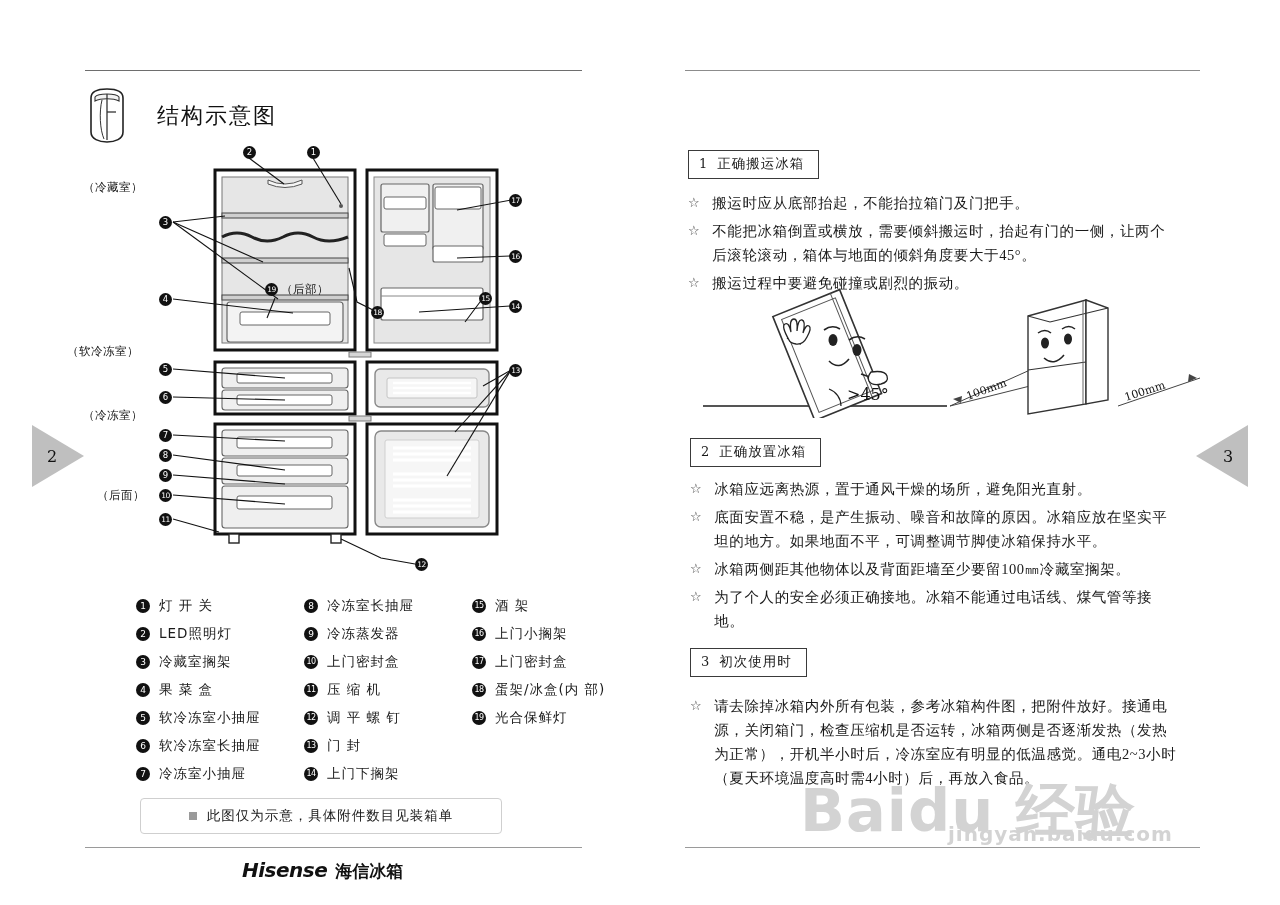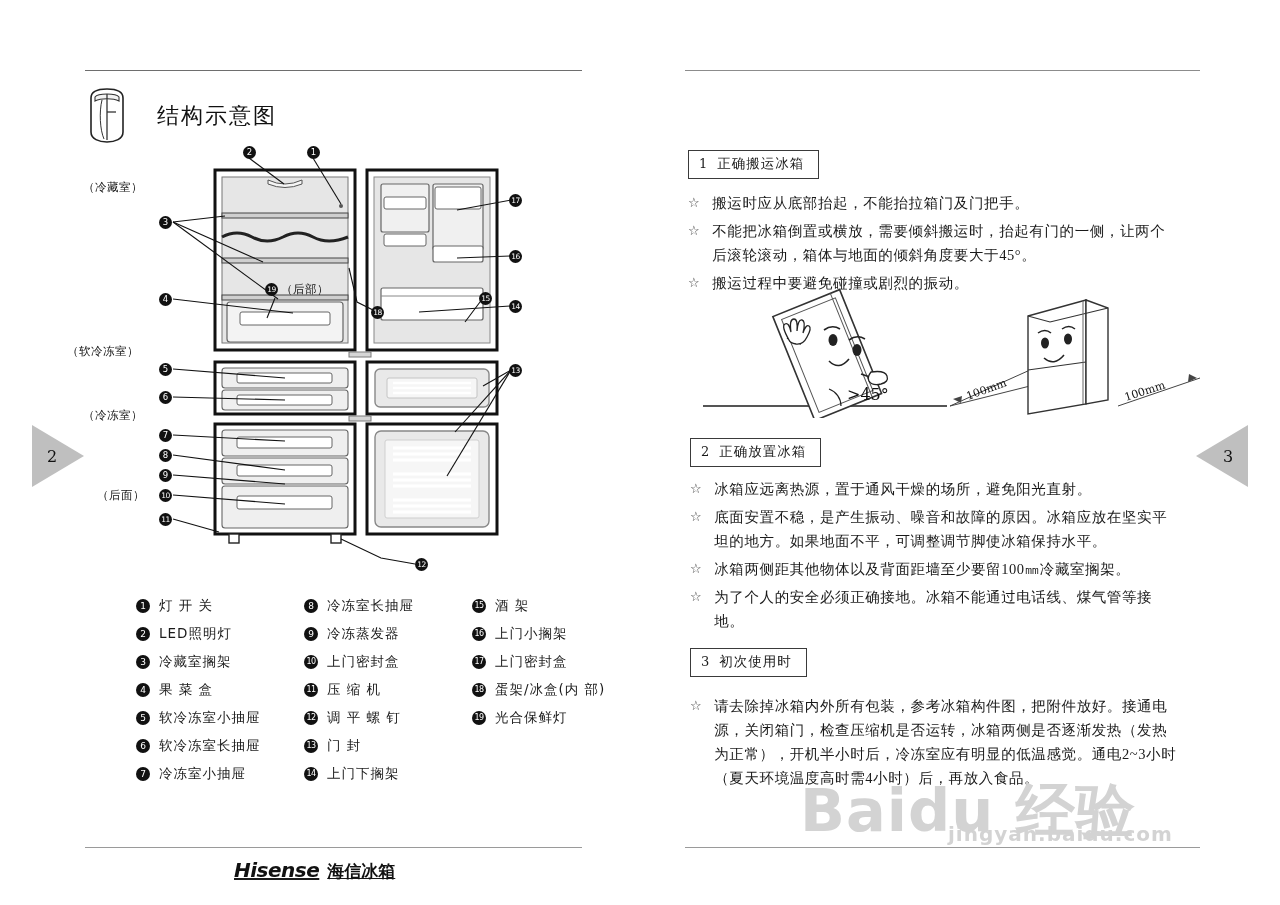--- a/index.html
+++ b/index.html
@@ -154,21 +154,21 @@
     font-size: 20px;
     letter-spacing: 1px;
   }
 
   
   .footer-logo {
     position: absolute;
     bottom: 22px;
     display: flex; align-items: baseline; gap: 8px;
   }
-  .page-left .footer-logo  { left: 234px; text-decoration: underline; }
+  .page-left .footer-logo  { left: 242px; }
   .fl-en {
     font-size: 20px; font-weight: bold; font-style: italic;
     letter-spacing: -0.5px; color: #111;
     font-family: "DejaVu Sans", "Liberation Sans", sans-serif;
   }
   .fl-cn { font-size: 17px; font-weight: bold; color: #111; letter-spacing: 0px; }
 
   .dlabel {
     position: absolute;
     font-size: 11.5px;
@@ -445,20 +445,24 @@
         <span class="lg-num">7</span>
         <span class="lg-label">冷冻室小抽屉</span>
       </div>
     <div class="legend-item">
         <span class="lg-num wide">14</span>
         <span class="lg-label">上门下搁架</span>
       </div>
     <div class="legend-item"></div>
   </div>
 
+  <div class="note-box">
+    <span class="note-sq"></span>
+    <span>此图仅为示意，具体附件数目见装箱单</span>
+  </div>
 
   <div class="footer-logo">
     <span class="fl-en">Hisense</span>
     <span class="fl-cn">海信冰箱</span>
   </div>
 </div>
 
 <div class="page page-right">
 
   <div class="rule-top"></div>

